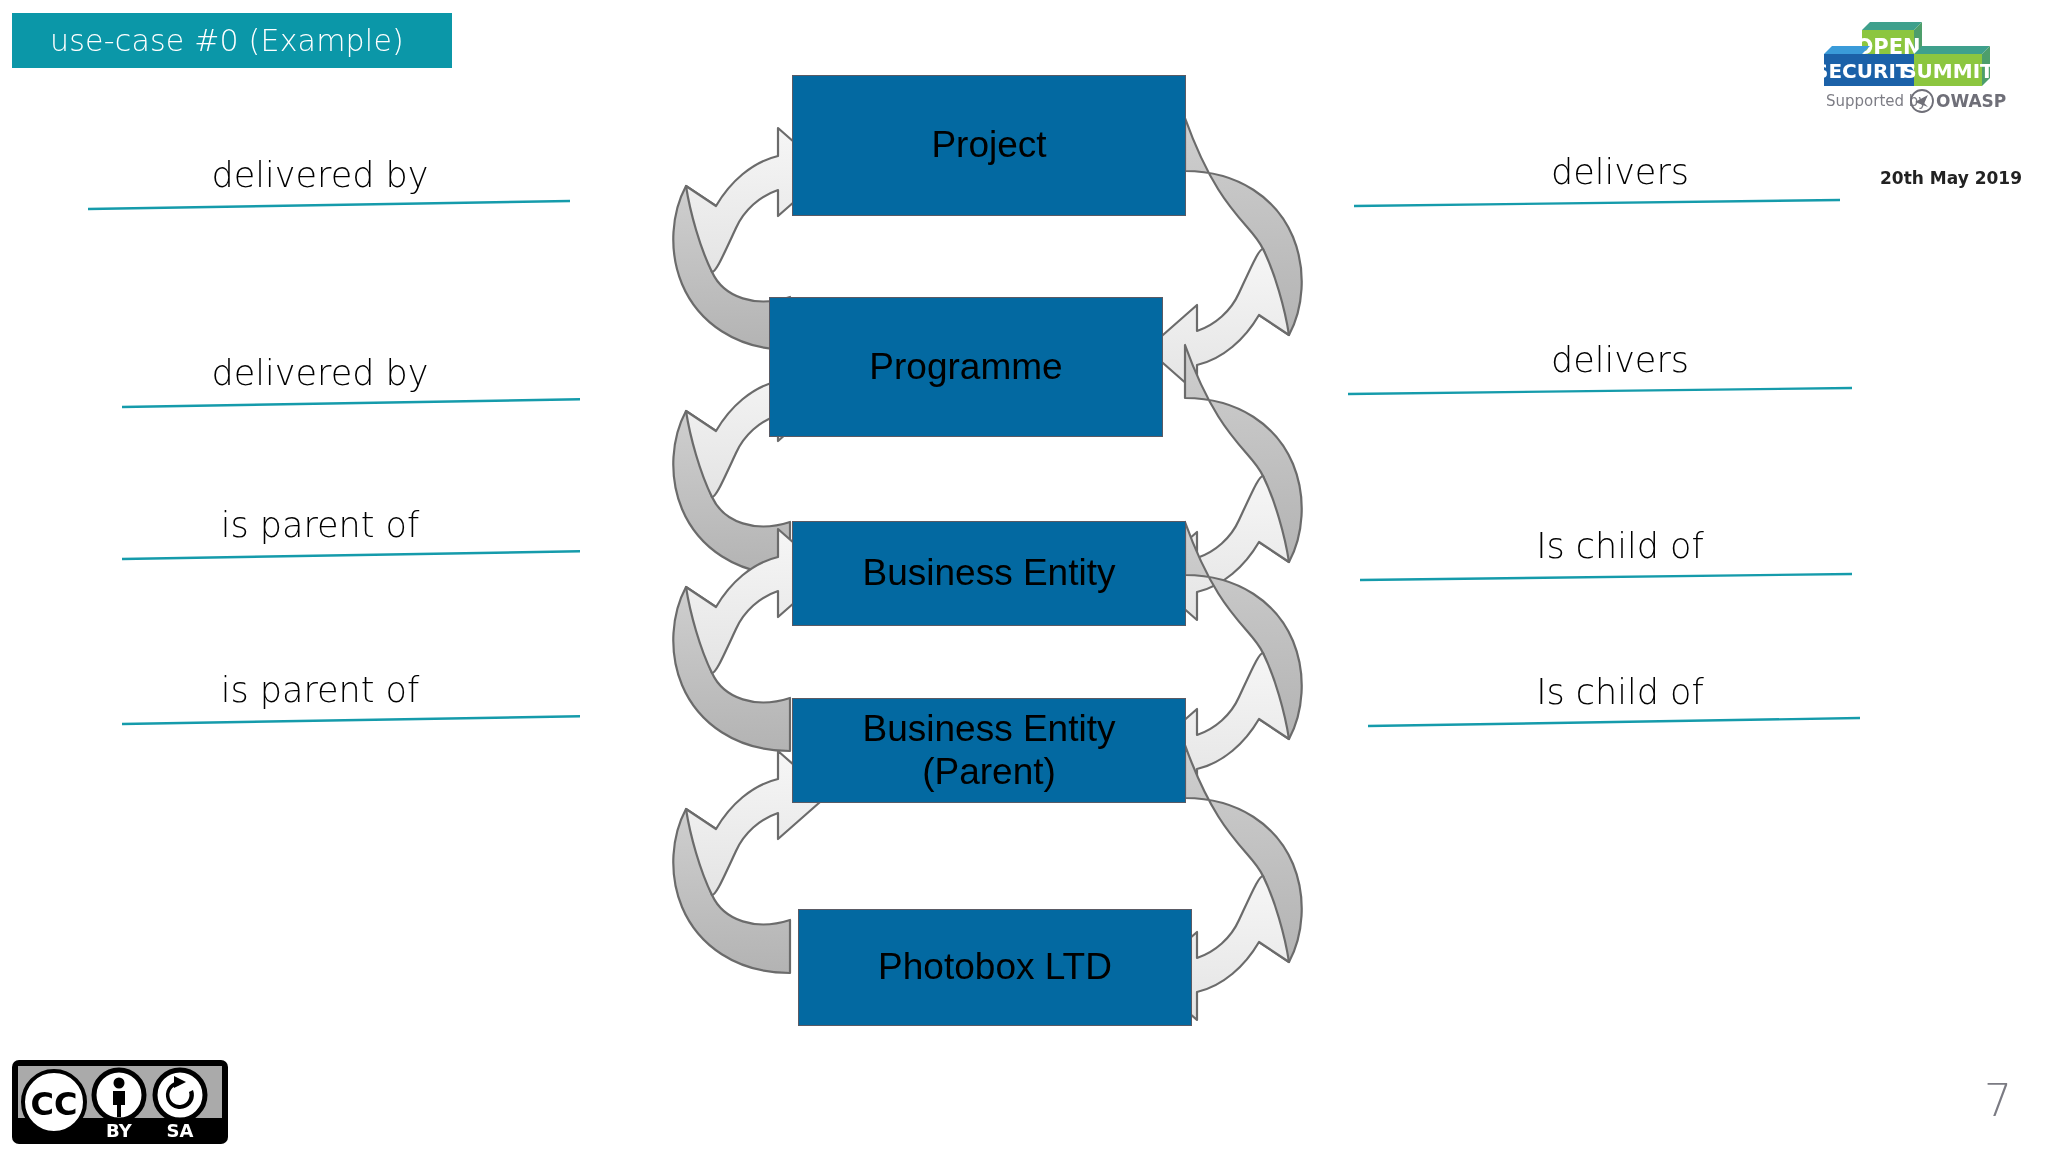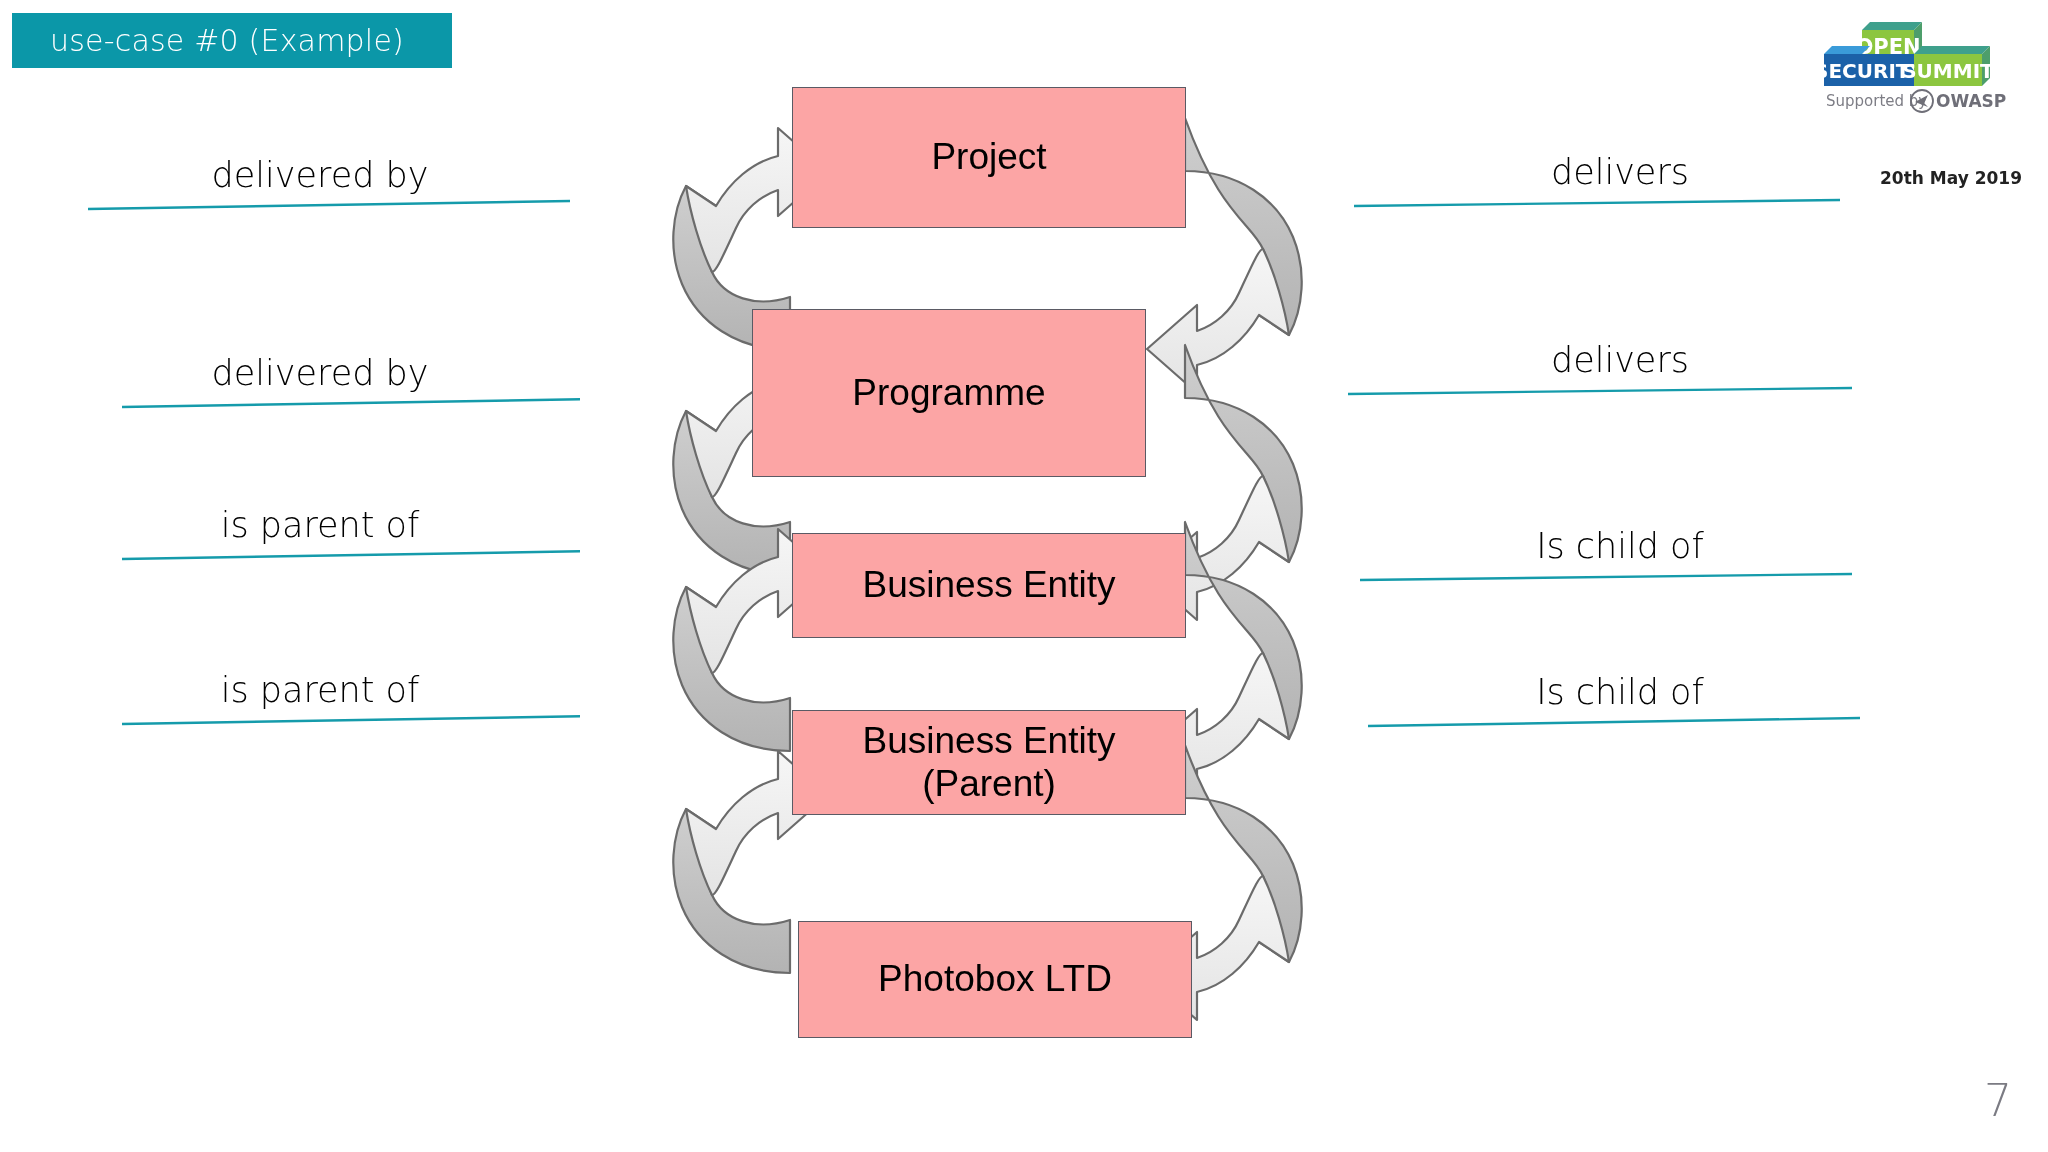--- a/index.html
+++ b/index.html
@@ -34,27 +34,26 @@
   .logo-date{
     position:absolute;right:18px;top:160px;
     font-family:"DejaVu Sans", sans-serif;
     font-size:17px;color:#222;font-weight:700;
     white-space:nowrap;
   }
 
   
   .ebox{
     position:absolute;
-    background:#fca5a5;
+    background:#0369a1;
     border:1.6px solid #5a5a64;
     box-sizing:border-box;
     display:flex;align-items:center;justify-content:center;
     text-align:center;
     z-index:4;
-    margin-top:12px;
   }
   .ebox span{
     font-family:"Liberation Sans", sans-serif;
     font-size:37px;color:#000;line-height:1.14;font-weight:400;
   }
 
   
   .rel{position:absolute;}
   .rel .rl-text{
     font-family:"DejaVu Sans", sans-serif;
@@ -188,21 +187,21 @@
                L1259,942 C1269,922 1273,898 1263,876 C1251,850 1219,840 1185,745 Z" fill="url(#gDark)" stroke="#6b6b6b" stroke-width="2.2" stroke-linejoin="round"></path>
       <path d="M1289,962 L1259,942 C1245,966 1223,986 1197,992 L1197,1020 L1147,976 L1197,932 L1197,958
                C1215,952 1231,938 1239,920 C1253,890 1259,876 1263,876 C1275,900 1285,936 1289,962 Z" fill="url(#gLight)" stroke="#6b6b6b" stroke-width="2.2" stroke-linejoin="round"></path>
     </g>
   </svg>
 
   <div class="ebox" style="left:792px;top:75px;width:394px;height:141px;">
     <span>Project</span>
   </div>
 
-  <div class="ebox" style="left:752px;top:297px;width:394px;height:168px;">
+  <div class="ebox" style="left:769px;top:297px;width:394px;height:140px;">
     <span>Programme</span>
   </div>
 
   <div class="ebox" style="left:792px;top:521px;width:394px;height:105px;">
     <span>Business Entity</span>
   </div>
 
   <div class="ebox" style="left:792px;top:698px;width:394px;height:105px;">
     <span><span>Business Entity</span><br><span>(Parent)</span></span>
   </div>
@@ -262,14 +261,34 @@
 
   <div class="rel" style="left:1340px;top:672px;width:560px;">
     <span class="rl-text">Is child of</span>
     <svg class="rl-line" width="560" height="22">
       <line x1="28" y1="14" x2="520" y2="6" stroke="#159bab" stroke-width="2.4"></line>
     </svg>
   </div>
 
   <div class="pagenum">7</div>
 
+  <div class="cc-badge">
+    <svg width="220" height="88" viewBox="0 0 220 88">
+      <rect x="2" y="2" width="216" height="84" rx="7" fill="#000000"></rect>
+      <rect x="8" y="8" width="204" height="52" fill="#aaaaaa"></rect>
+
+      <circle cx="44" cy="44" r="31" fill="#ffffff" stroke="#000" stroke-width="4"></circle>
+      <text x="44" y="57" font-family="DejaVu Sans, sans-serif" font-size="32" font-weight="bold" fill="#000" text-anchor="middle">CC</text>
+
+      <circle cx="109" cy="37" r="25" fill="#ffffff" stroke="#000" stroke-width="5"></circle>
+      <circle cx="109" cy="25" r="5.5" fill="#000"></circle>
+      <path d="M103,33 h12 v14 h-4 v12 h-4 v-12 h-4 z" fill="#000"></path>
+
+      <circle cx="170" cy="37" r="25" fill="#ffffff" stroke="#000" stroke-width="5"></circle>
+      <path d="M170,23 a14,14 0 1 0 13,9 l-4,2 a10,10 0 1 1 -9,-7 z" fill="#000"></path>
+      <polygon points="164,18 176,24 164,30" fill="#000"></polygon>
+
+      <text x="109" y="79" font-family="DejaVu Sans, sans-serif" font-size="18" font-weight="bold" fill="#ffffff" text-anchor="middle">BY</text>
+      <text x="170" y="79" font-family="DejaVu Sans, sans-serif" font-size="18" font-weight="bold" fill="#ffffff" text-anchor="middle">SA</text>
+    </svg>
+  </div>
 
 </div>
 
 </body></html>

